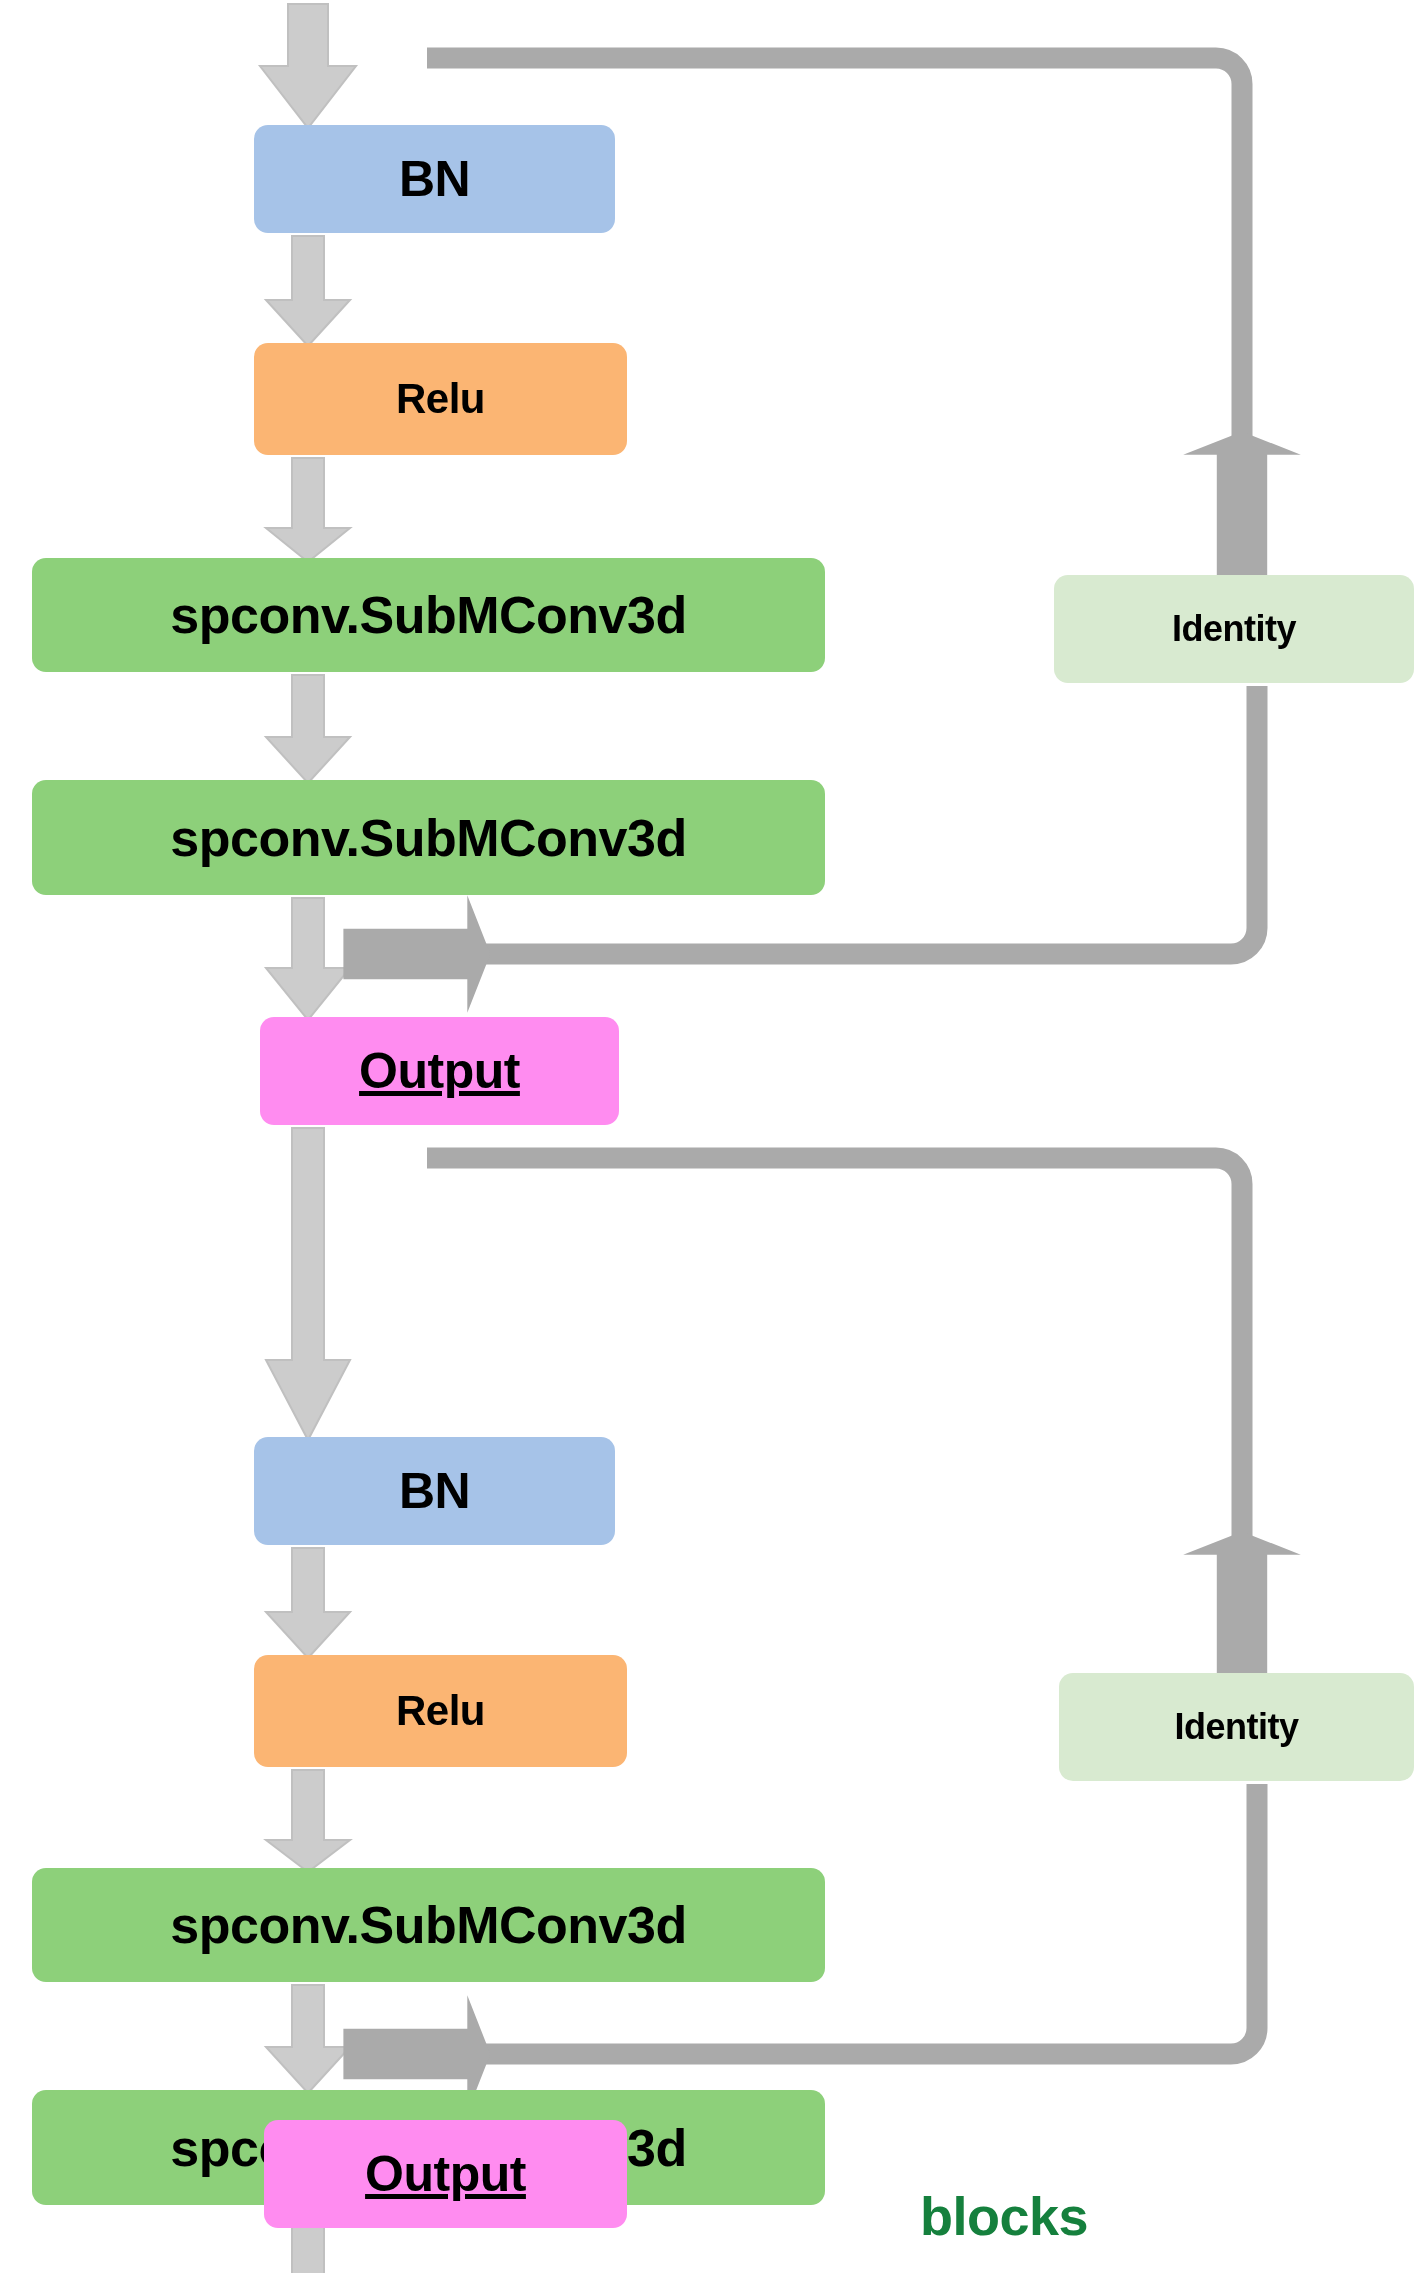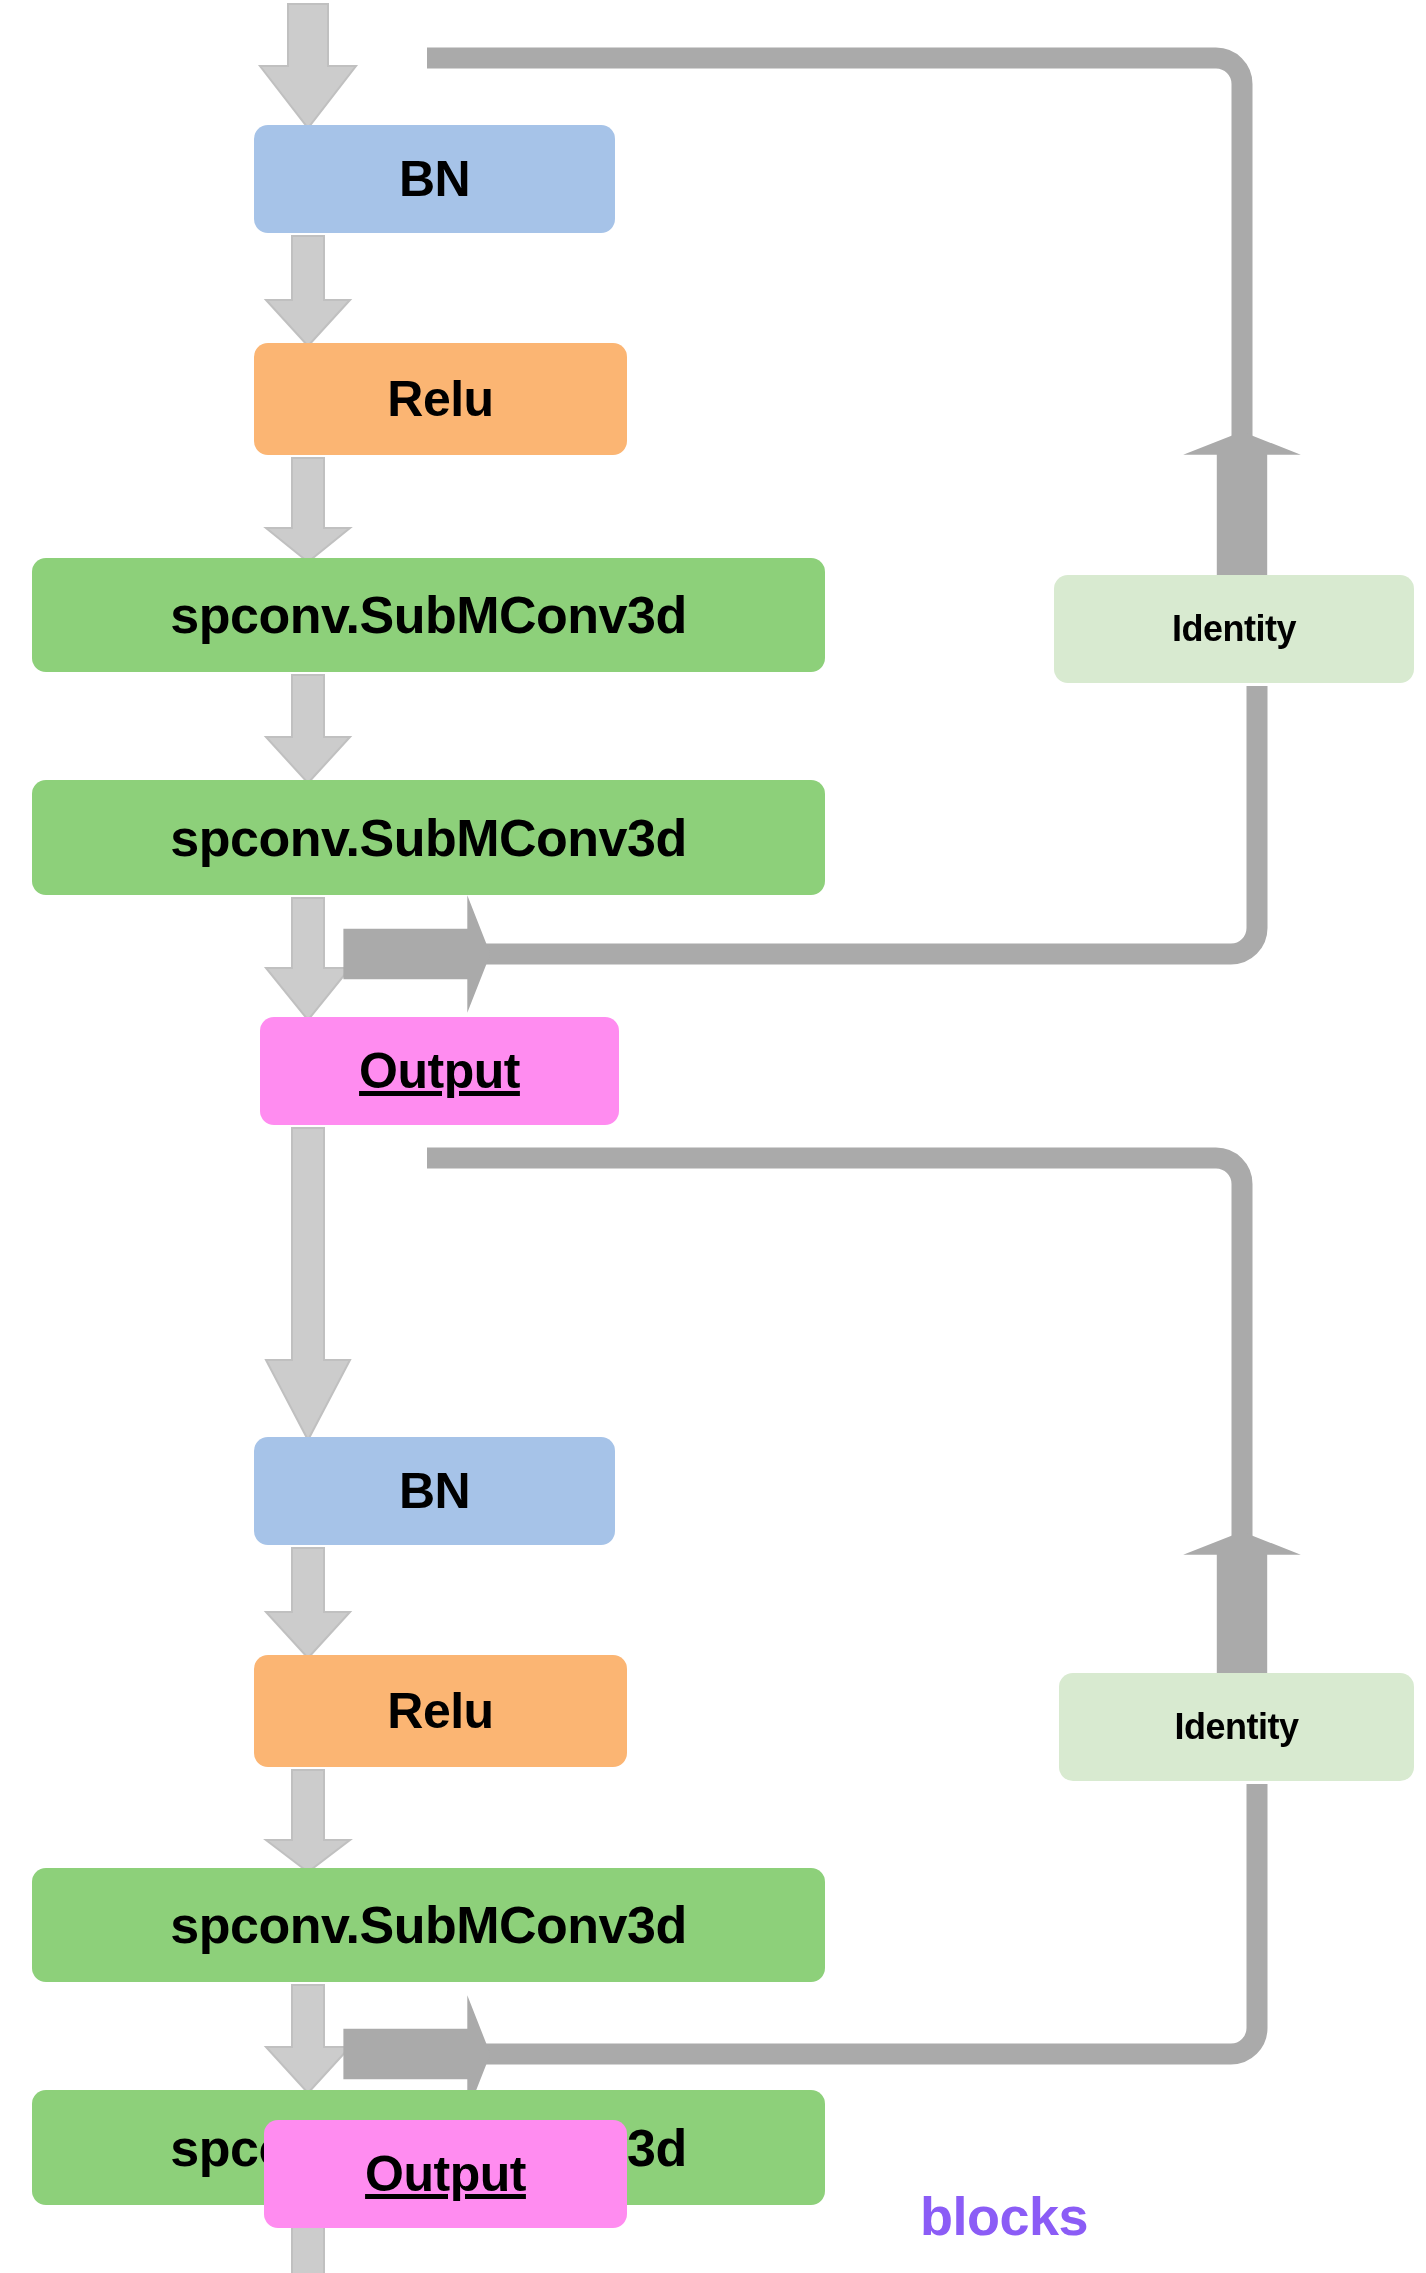--- a/index.html
+++ b/index.html
@@ -5,25 +5,25 @@
   html,body{margin:0;padding:0;background:#ffffff;}
   body{width:1426px;height:2273px;position:relative;overflow:hidden;
        font-family:"Liberation Sans","DejaVu Sans",sans-serif;}
   #stage{position:absolute;left:12px;top:0;width:1426px;height:2273px;}
   #edges{position:absolute;left:0;top:0;width:1426px;height:2273px;}
   .node{position:absolute;box-sizing:border-box;display:flex;
         align-items:center;justify-content:center;
         border-radius:14px;color:#000;font-weight:bold;
         letter-spacing:-0.5px;white-space:nowrap;}
   .node.bn{font-size:50px;}
-  .node.relu{font-size:50px;}
+  .node.relu{font-size:42px;}
   .node.conv{font-size:52px;}
   .node.out{font-size:50px;text-decoration:underline;}
   .node.ident{font-size:36px;}
-  .caption{position:absolute;font-size:54px;font-weight:bold;color:#8b5cf6;
+  .caption{position:absolute;font-size:54px;font-weight:bold;color:#15803d;
            letter-spacing:-0.5px;white-space:nowrap;}
 </style>
 </head>
 <body style="background: rgb(255, 255, 255);">
 
 <div id="stage">
 
   <svg id="edges" viewBox="0 0 1426 2273">
     <defs>
       <marker id="fatArrow" markerWidth="7" markerHeight="6" refX="0.4" refY="3" orient="auto" markerUnits="strokeWidth">

